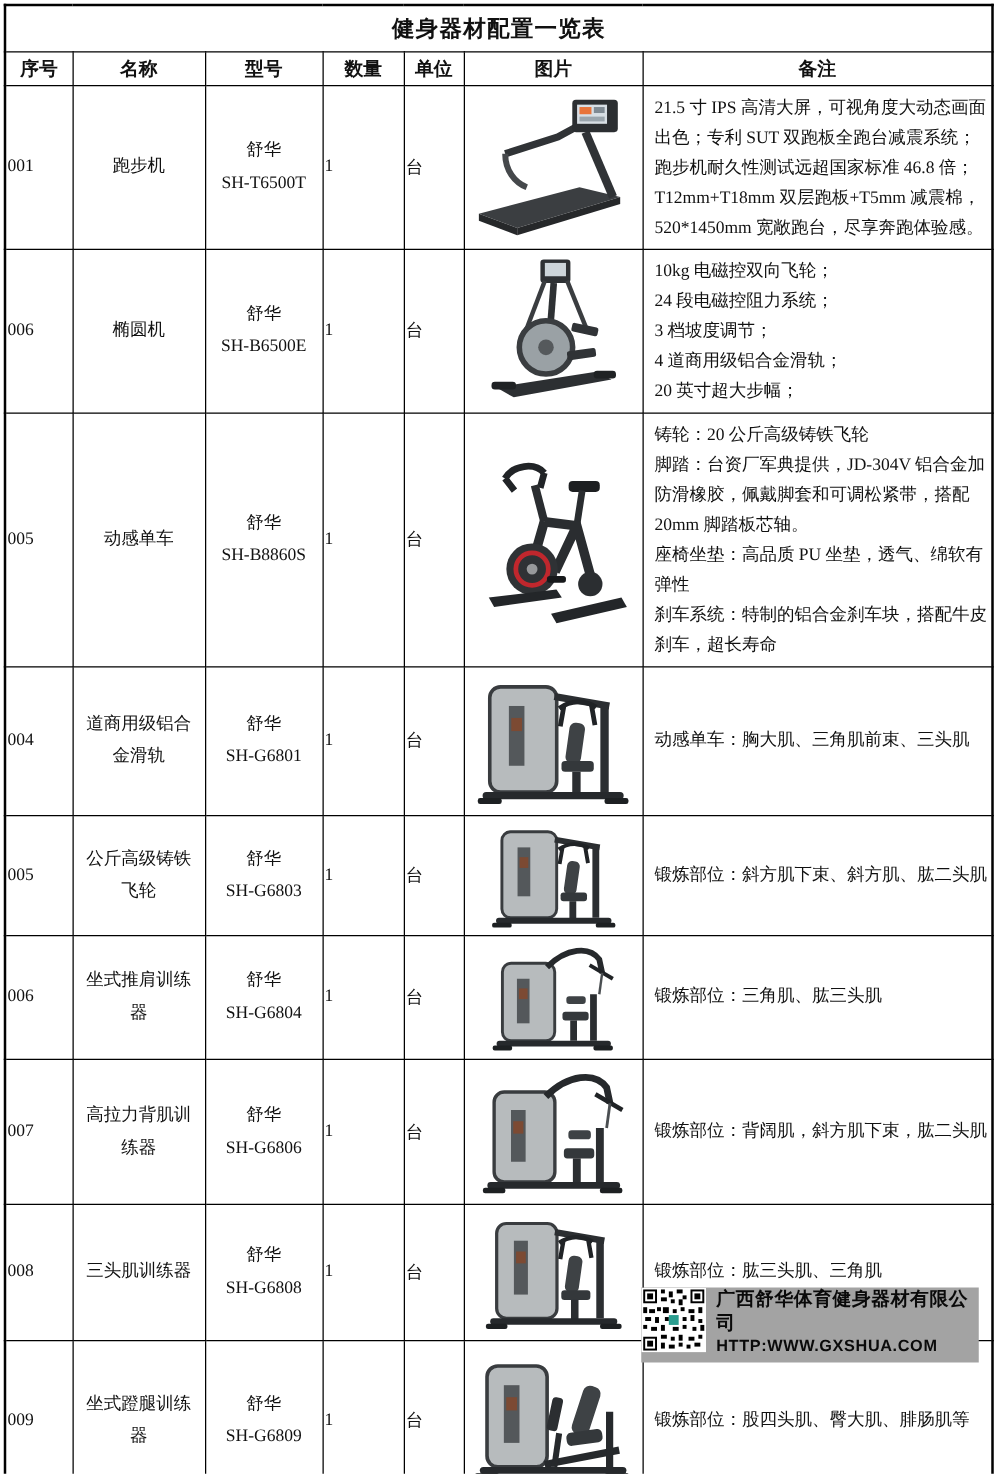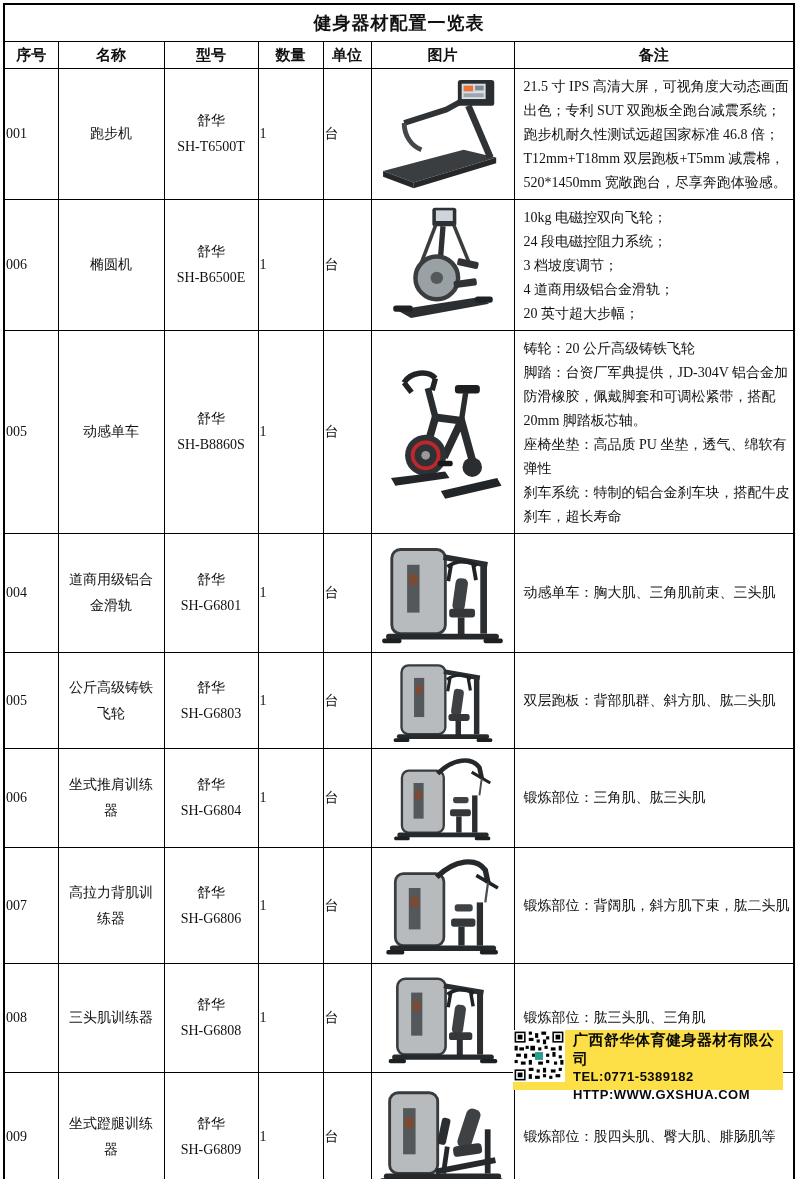--- a/index.html
+++ b/index.html
@@ -29,21 +29,21 @@
     font-size:14px;line-height:24px;padding:4px 0 4px 9px;
     white-space:pre-line;text-align:left;
   }
   td.c-remark.vtop{vertical-align:top;padding-top:6px;}
   tr.r1{height:125px;} tr.r2{height:125px;} tr.r3{height:191px;}
   tr.r4{height:119px;} tr.r5{height:96px;}  tr.r6{height:99px;}
   tr.r7{height:116px;} tr.r8{height:109px;} tr.r9{height:130px;}
   svg.mimg{display:block;margin:0 auto;}
   .watermark{
     position:absolute;left:513px;top:1030px;width:270px;height:60px;
-    background:#fde047;display:flex;align-items:flex-start;z-index:5;
+    background:#a3a3a3;display:flex;align-items:flex-start;z-index:5;
   }
   .wm-qr{flex:0 0 auto;margin-right:8px;}
   .wm-text{
     font-family:"Liberation Sans","DejaVu Sans",sans-serif;font-weight:700;color:#0a0a0a;
   }
   .wm-company{font-size:15px;letter-spacing:0.5px;line-height:19px;}
   .wm-tel,.wm-web{font-size:13px;letter-spacing:0.5px;line-height:18px;}
   .hidden-defs{position:absolute;width:0;height:0;overflow:hidden;}
 </style>
 </head>
@@ -290,21 +290,21 @@
     <td class="c-name">公斤高级铸铁飞轮</td>
     <td class="c-model">舒华
 SH-G6803</td>
     <td class="c-qty">1</td>
     <td class="c-unit">台</td>
     <td class="c-img">
       <svg class="mimg" width="102" height="90">
             <use href="#sym-press"></use>
           </svg>
     </td>
-    <td class="c-remark">双层跑板：背部肌群、斜方肌、肱二头肌</td>
+    <td class="c-remark">锻炼部位：斜方肌下束、斜方肌、肱二头肌</td>
   </tr>
 
   <tr class="r6">
     <td class="c-no">006</td>
     <td class="c-name">坐式推肩训练器</td>
     <td class="c-model">舒华
 SH-G6804</td>
     <td class="c-qty">1</td>
     <td class="c-unit">台</td>
     <td class="c-img">
@@ -361,16 +361,15 @@
   </tr>
   </tbody>
 </table>
 
 <div class="watermark">
   <svg class="wm-qr" width="52" height="52">
       <use href="#sym-qr"></use>
     </svg>
   <div class="wm-text">
     <div class="wm-company">广西舒华体育健身器材有限公司</div>
-    <div class="wm-tel">TEL:0771-5389182</div>
     <div class="wm-web">HTTP:WWW.GXSHUA.COM</div>
   </div>
 </div>
 
 </body></html>

